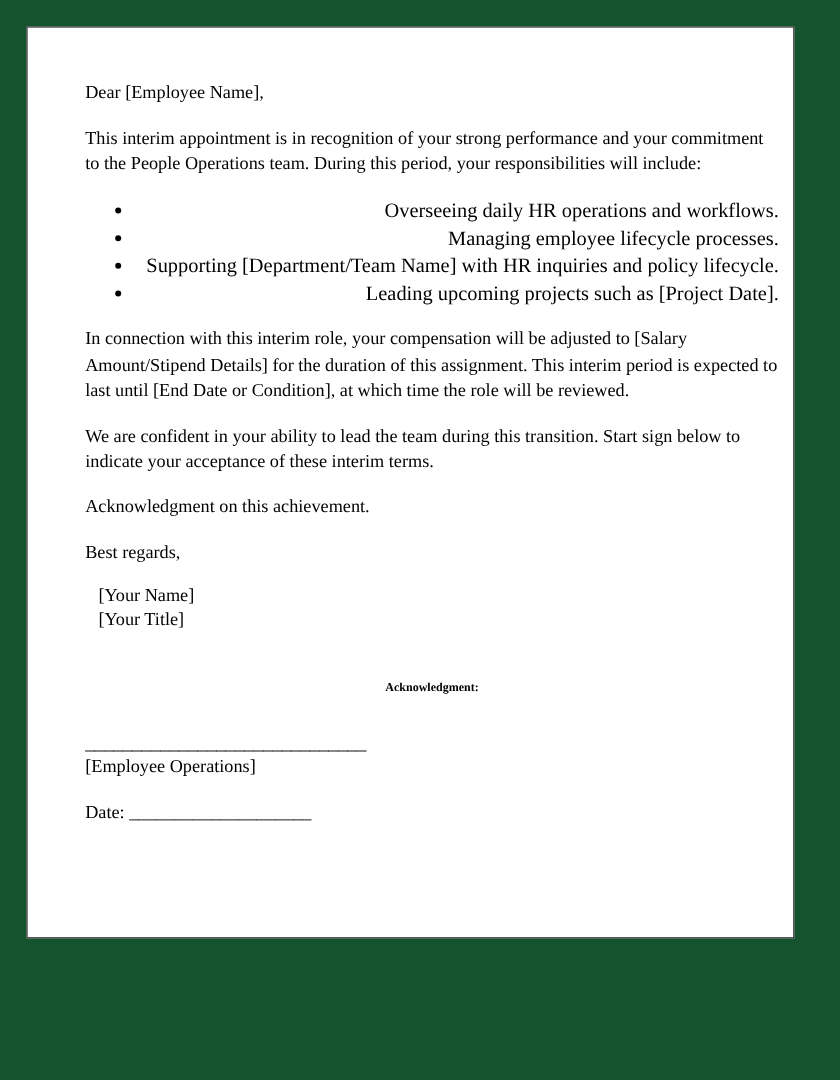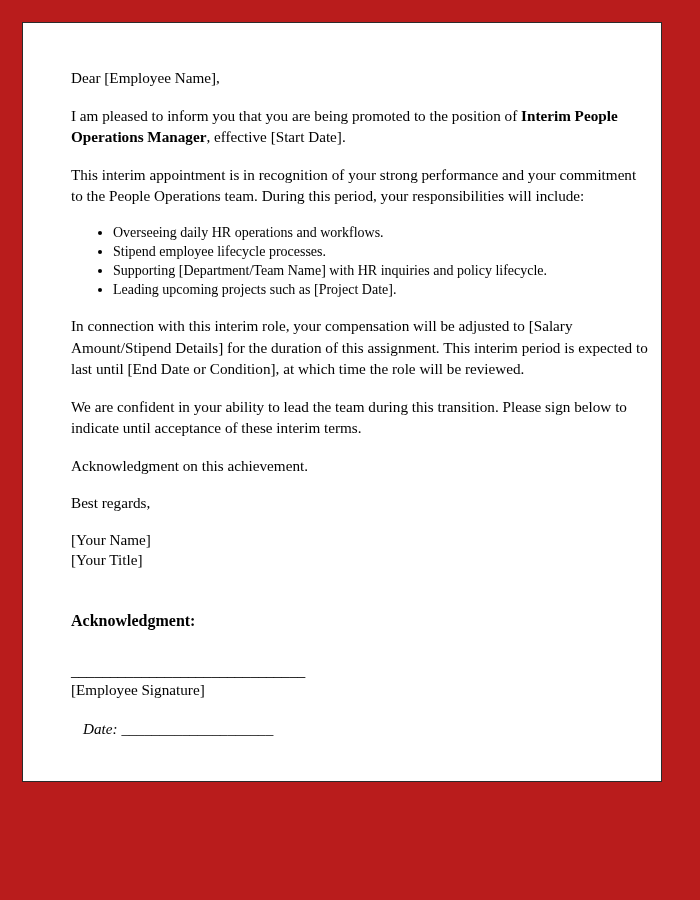--- a/index.html
+++ b/index.html
@@ -11,21 +11,21 @@
     width: 700px;
     height: 900px;
     font-family: "Liberation Serif", "DejaVu Serif", serif;
     color: #000000;
     overflow: hidden;
   }
   .page {
     position: relative;
     width: 700px;
     height: 900px;
-    background: #b91c1c;
+    background: #14532d;
   }
   .doc-border {
     position: absolute;
     left: 22px;
     top: 22px;
     width: 640px;
     height: 760px;
     border: 1px solid #2b2b2b;
     box-sizing: border-box;
     background: #ffffff;
@@ -44,96 +44,96 @@
   }
   .bold {
     font-weight: bold;
   }
   ul.duties {
     margin: 0 0 16px 0;
     padding-left: 42px;
     list-style-type: disc;
   }
   ul.duties li {
-    font-size: 14px;
+    font-size: 17px;
     line-height: 1.36;
     margin: 0;
     padding: 0;
+    text-align: right;
   }
   .sig-block {
     margin-top: 40px;
   }
   .ack-title {
-    font-size: 16px;
+    font-size: 10px;
     font-weight: bold;
     margin: 0 0 30px 0;
     line-height: 1.42;
+    text-align: center;
   }
   .sig-line {
     font-size: 16px;
     line-height: 1.0;
     letter-spacing: -0.2px;
     margin: 0;
     white-space: pre;
   }
   .sig-caption {
     font-size: 15.2px;
     line-height: 1.42;
     margin: 0 0 18px 0;
   }
   .date-row {
     font-size: 15.2px;
     line-height: 1.42;
-    margin: 12px;
+    margin: 0;
     white-space: pre;
-    font-style: italic;
   }
   .signoff-lines {
-    margin: 0;
+    margin: 11px;
   }
   .signoff-lines div {
     font-size: 15.2px;
     line-height: 1.32;
   }
 </style>
 </head>
 <body>
 
 <div class="page">
   <div class="doc-border">
     <div class="doc-body">
 
       <p class="para">Dear [Employee Name],</p>
 
-      <p class="para"><span>I am pleased to inform you that you are being promoted to the position of </span><span class="bold">Interim People Operations Manager</span><span>, effective [Start Date].</span></p>
 
       <p class="para">This interim appointment is in recognition of your strong performance and your commitment to the People Operations team. During this period, your responsibilities will include:</p>
 
       <ul class="duties">
         <li>Overseeing daily HR operations and workflows.</li>
-        <li>Stipend employee lifecycle processes.</li>
+        <li>Managing employee lifecycle processes.</li>
         <li>Supporting [Department/Team Name] with HR inquiries and policy lifecycle.</li>
         <li>Leading upcoming projects such as [Project Date].</li>
       </ul>
 
       <p class="para">In connection with this interim role, your compensation will be adjusted to [Salary Amount/Stipend Details] for the duration of this assignment. This interim period is expected to last until [End Date or Condition], at which time the role will be reviewed.</p>
 
-      <p class="para">We are confident in your ability to lead the team during this transition. Please sign below to indicate until acceptance of these interim terms.</p>
+      <p class="para">We are confident in your ability to lead the team during this transition. Start sign below to indicate your acceptance of these interim terms.</p>
 
       <p class="para">Acknowledgment on this achievement.</p>
 
       <p class="para">Best regards,</p>
 
       <div class="signoff-lines">
         <div>[Your Name]</div>
         <div>[Your Title]</div>
       </div>
 
       <div class="sig-block">
         <p class="ack-title">Acknowledgment:</p>
         <p class="sig-line">______________________________</p>
-        <p class="sig-caption">[Employee Signature]</p>
+        <p class="sig-caption">[Employee Operations]</p>
         <p class="date-row"><span>Date: </span><span>____________________</span></p>
       </div>
 
     </div>
   </div>
 </div>
 
 </body></html>

